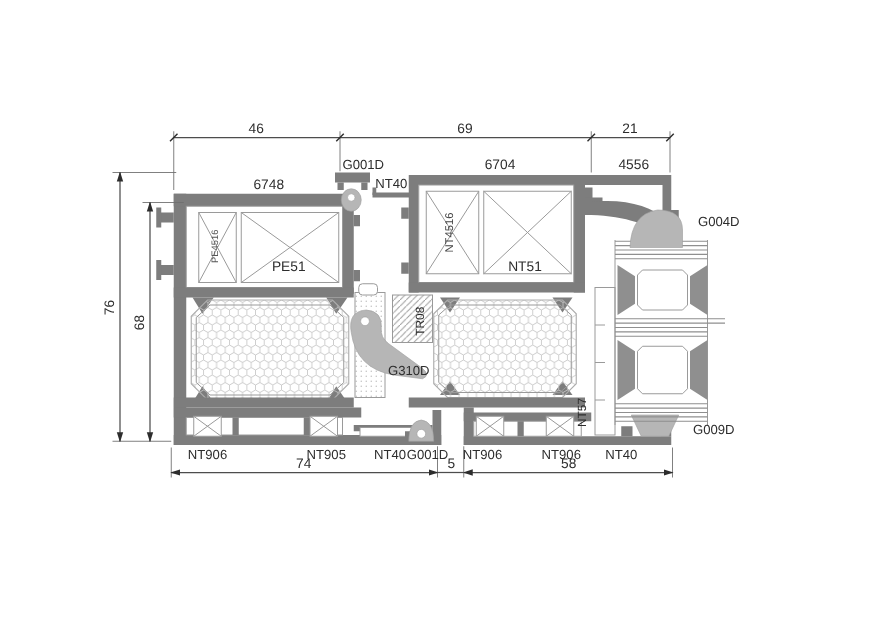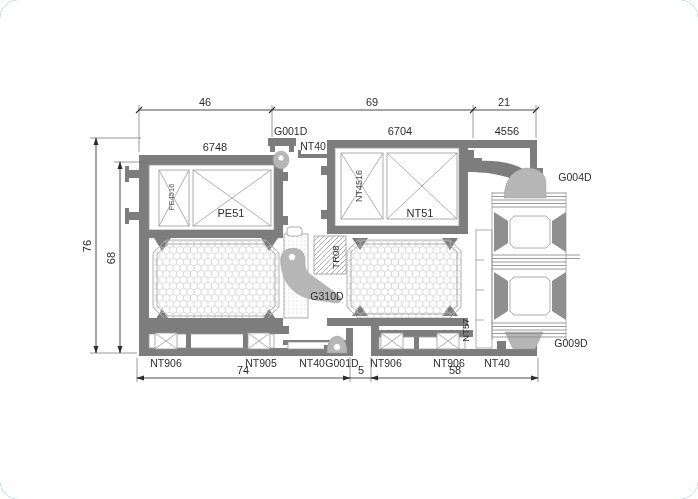--- a/index.html
+++ b/index.html
@@ -1,17 +1,17 @@
 <!DOCTYPE html>
 <html><head>
 <meta charset="utf-8">
 <style>
   html,body{margin:0;padding:0;background:#ffffff;}
   .stage{position:relative;width:698px;height:499px;background:#0f766e;overflow:hidden;
-         font-family:"Liberation Sans", sans-serif;border-radius:18px;}
+         font-family:"Liberation Sans", sans-serif;}
   svg{display:block;}
   text{fill:#2d2d2d;font-family:"Liberation Sans", sans-serif;}
   .dim-text{font-size:11px;}
   .code-text{font-size:10.5px;}
   .tiny-text{font-size:7.5px;fill:#555;}
   .small-text{font-size:9px;fill:#444;}
   .vert-text{font-size:9.5px;}
   .dimline{stroke:#4d4d4d;stroke-width:1;}
   .extline{stroke:#6e6e6e;stroke-width:0.7;}
   .tick{stroke:#2d2d2d;stroke-width:1.1;}

